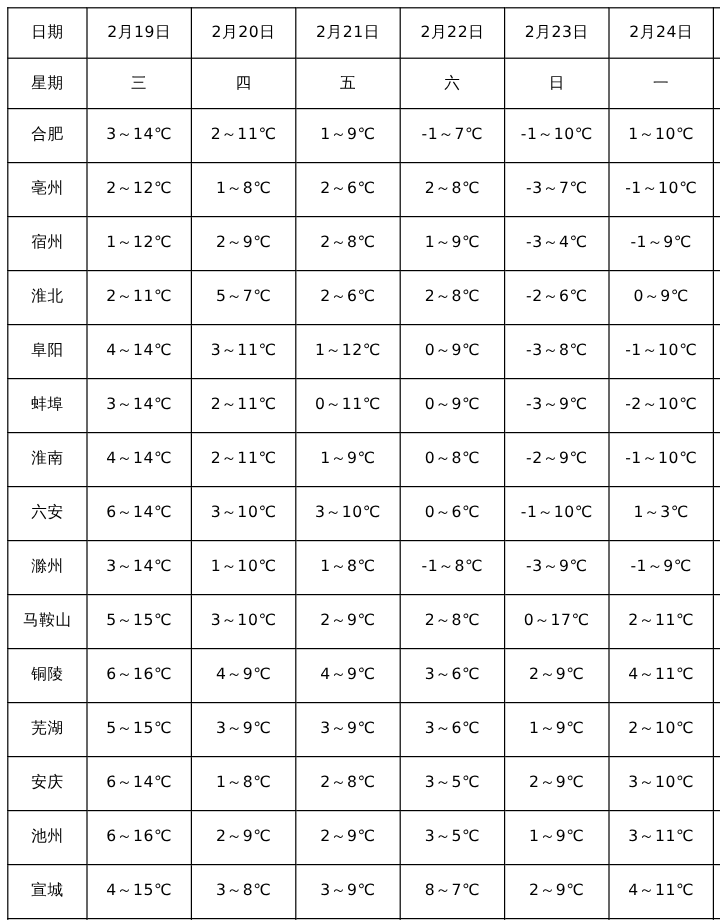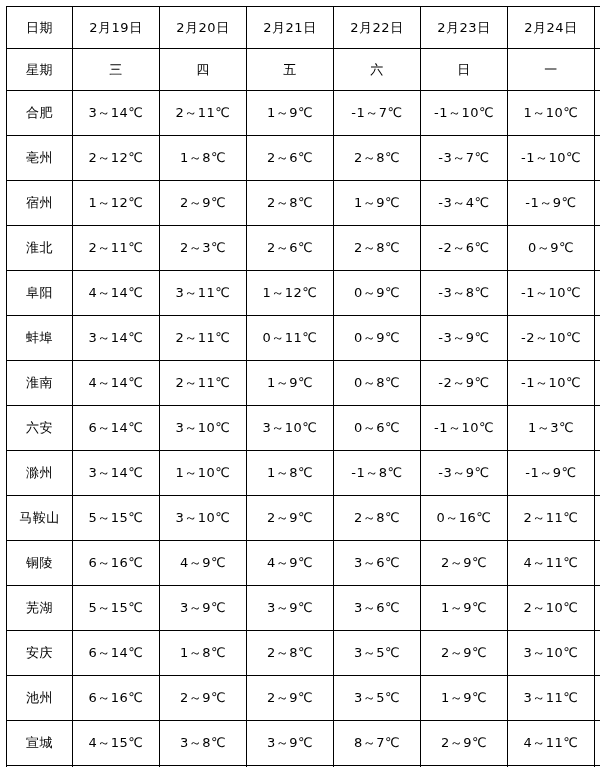--- a/index.html
+++ b/index.html
@@ -123,21 +123,21 @@
         <td class="temp">2～9℃</td>
         <td class="temp">2～8℃</td>
         <td class="temp">1～9℃</td>
         <td class="temp">-3～4℃</td>
         <td class="temp">-1～9℃</td>
         <td class="temp">1～14℃</td>
       </tr>
       <tr class="data-row">
         <td class="city-name">淮北</td>
         <td class="temp">2～11℃</td>
-        <td class="temp">2～3℃</td>
+        <td class="temp">5～7℃</td>
         <td class="temp">2～6℃</td>
         <td class="temp">2～8℃</td>
         <td class="temp">-2～6℃</td>
         <td class="temp">0～9℃</td>
         <td class="temp">1～14℃</td>
       </tr>
       <tr class="data-row">
         <td class="city-name">阜阳</td>
         <td class="temp">4～14℃</td>
         <td class="temp">3～11℃</td>
@@ -186,21 +186,21 @@
         <td class="temp">-3～9℃</td>
         <td class="temp">-1～9℃</td>
         <td class="temp">1～10℃</td>
       </tr>
       <tr class="data-row">
         <td class="city-name">马鞍山</td>
         <td class="temp">5～15℃</td>
         <td class="temp">3～10℃</td>
         <td class="temp">2～9℃</td>
         <td class="temp">2～8℃</td>
-        <td class="temp">0～16℃</td>
+        <td class="temp">0～17℃</td>
         <td class="temp">2～11℃</td>
         <td class="temp">4～10℃</td>
       </tr>
       <tr class="data-row">
         <td class="city-name">铜陵</td>
         <td class="temp">6～16℃</td>
         <td class="temp">4～9℃</td>
         <td class="temp">4～9℃</td>
         <td class="temp">3～6℃</td>
         <td class="temp">2～9℃</td>

